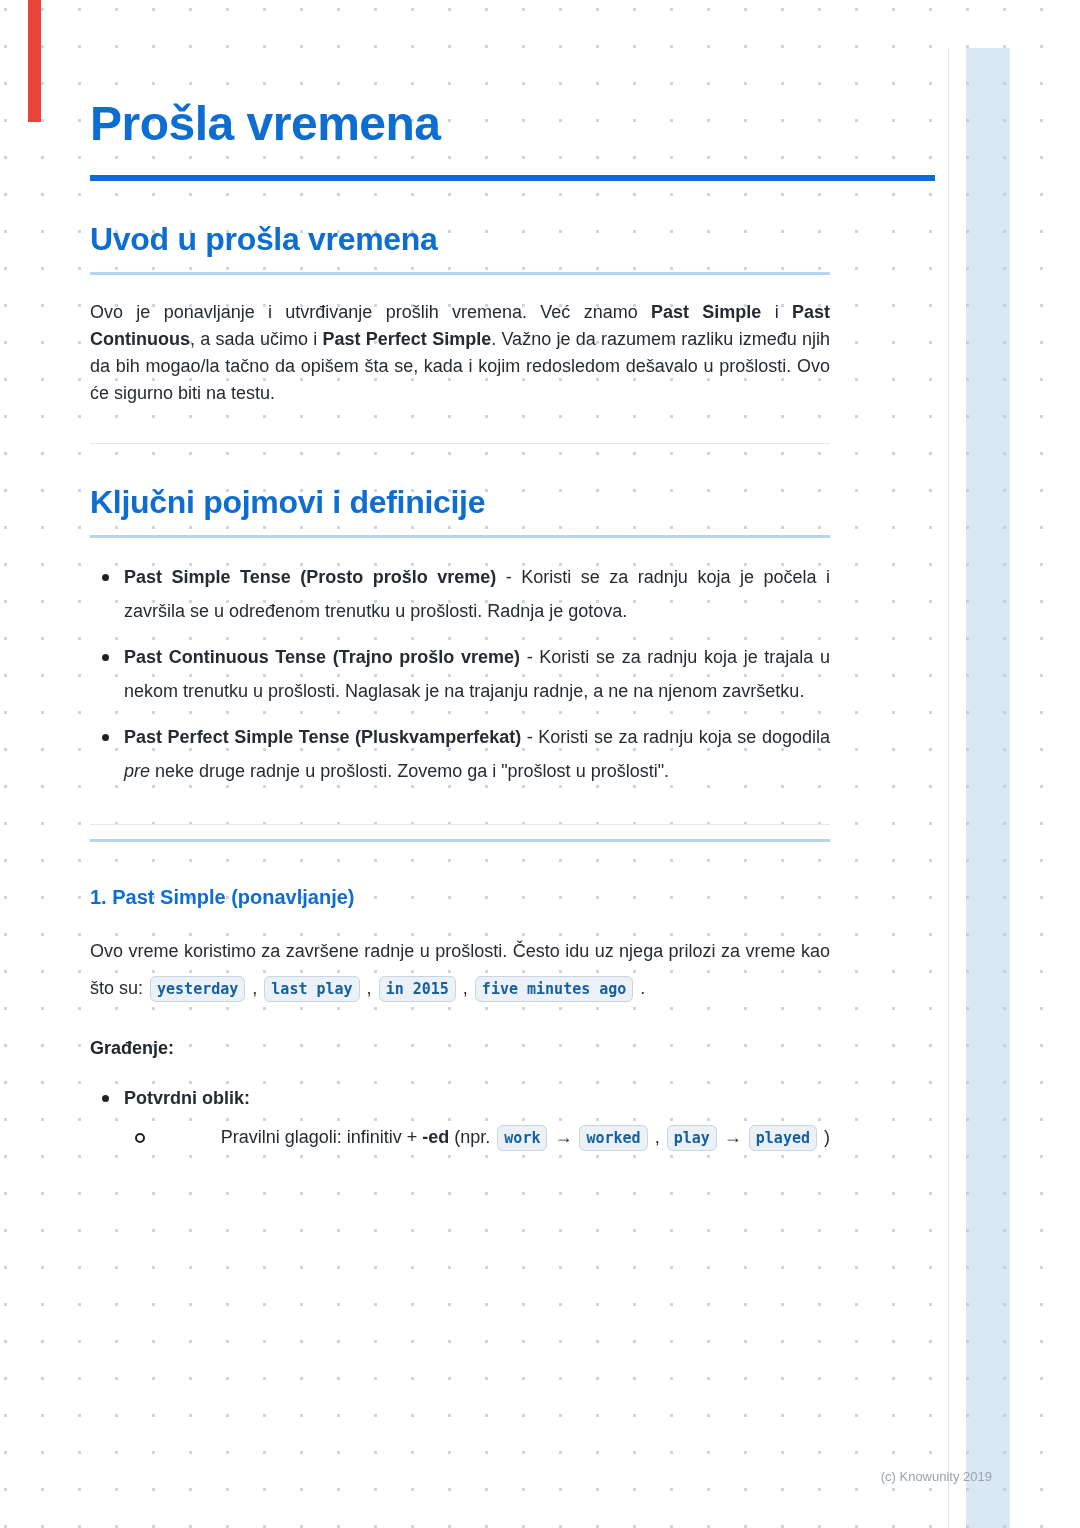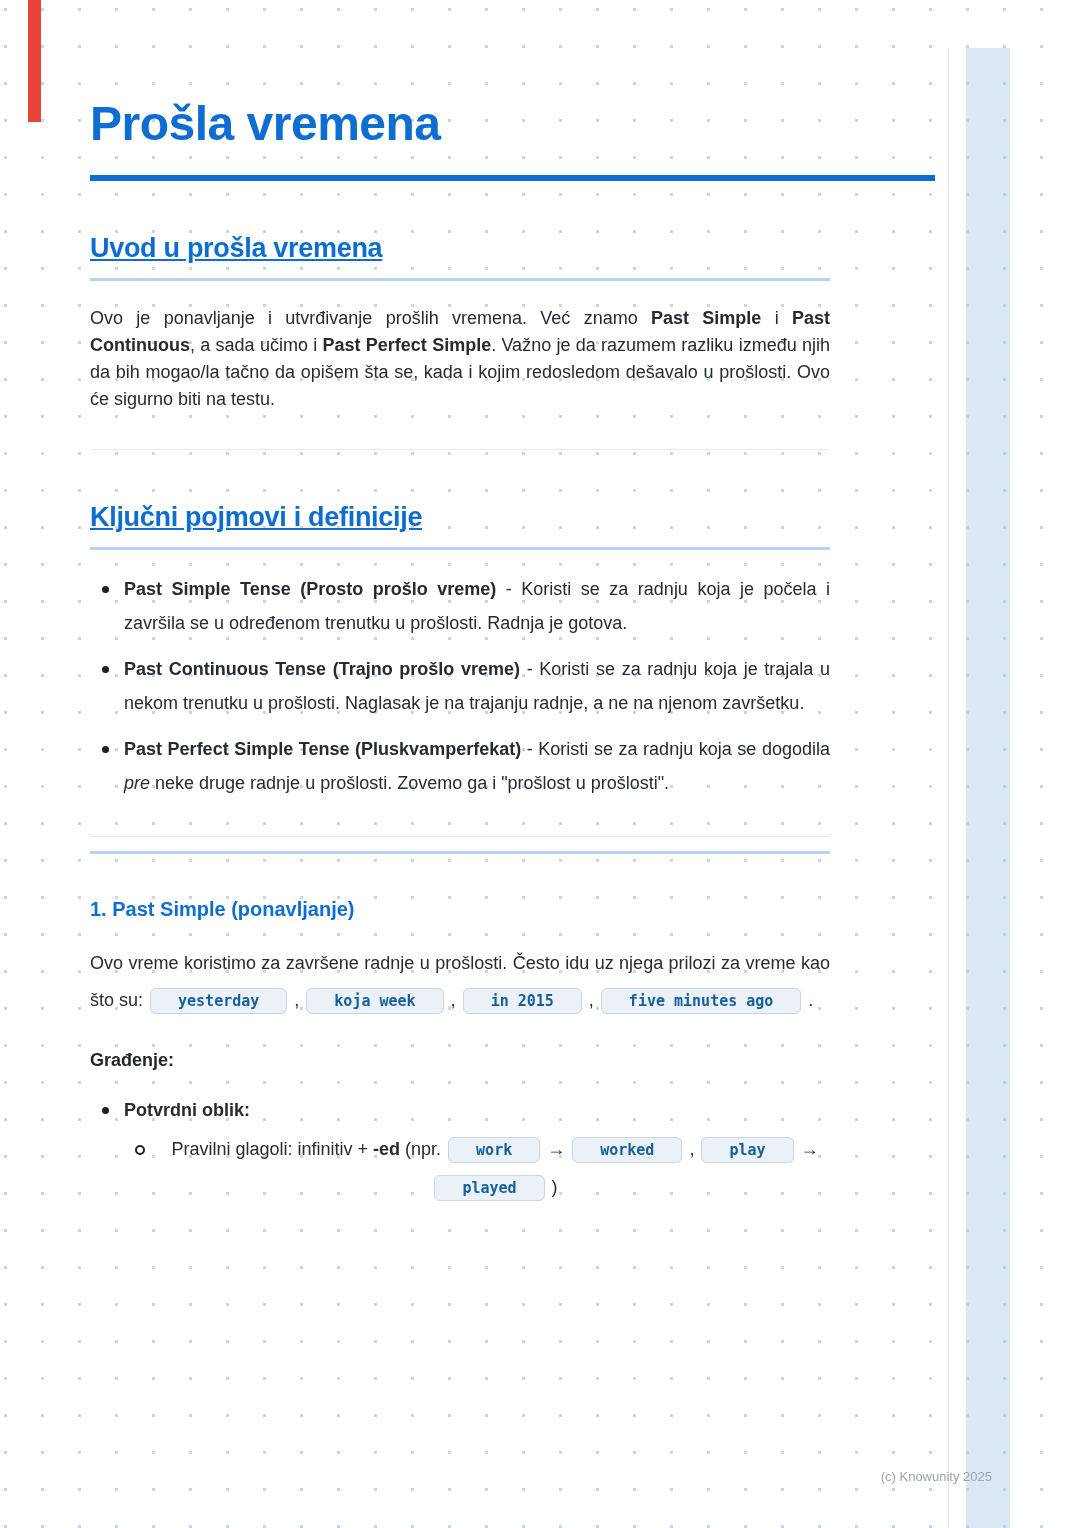--- a/index.html
+++ b/index.html
@@ -34,23 +34,23 @@
   .content { position:absolute; left:90px; top:0; width:845px; }
 
   h1.title {
     margin-top:96px;
     font-size:48px; font-weight:700;
     color:#0d6dd1; letter-spacing:-0.5px;
   }
   .title-rule { margin-top:24px; width:845px; height:6px; background:#0d6dd1; }
 
   h2.section {
-    margin-top:52px;
-    font-size:27px; font-weight:700; color:#0d6dd1;
-    width:740px; letter-spacing:-0.3px;text-decoration:underline;
+    margin-top:40px;
+    font-size:32px; font-weight:700; color:#0d6dd1;
+    width:740px; letter-spacing:-0.3px;
   }
   .h2-rule { margin-top:14px; width:740px; height:3px; background:#b3d4f2; }
 
   h3.subsection {
     margin-top:44px;
     font-size:20px; font-weight:700; color:#0d6dd1;
   }
 
   p.body {
     margin-top:24px; width:740px;
@@ -65,21 +65,21 @@
   ul.bullets > li {
     position:relative; padding-left:34px;
     font-size:18px; line-height:34px; color:#262b31;
     text-align:justify; margin-bottom:12px;
   }
   ul.bullets > li::before {
     content:""; position:absolute; left:12px; top:14px;
     width:7px; height:7px; border-radius:50%; background:#1d2227;
   }
 
-  ul.sub { list-style:none; margin-top:4px; text-align:center; }
+  ul.sub { list-style:none; margin-top:4px; text-align:right; }
   ul.sub > li {
     position:relative; padding-left:36px;
     font-size:18px; line-height:37px; color:#262b31;
   }
   ul.sub > li::before {
     content:""; position:absolute; left:11px; top:14px;
     width:6px; height:6px; border-radius:50%;
     border:2px solid #1d2227; background:transparent;
   }
 
@@ -88,21 +88,21 @@
   .seg-b { font-weight:700; }
   .seg-i { font-style:italic; }
 
   .chip {
     font-family:"DejaVu Sans Mono", monospace;
     font-size:15px; font-weight:700;
     color:#14609f;
     background:#ecf1f7;
     border:1px solid #c8d5e3;
     border-radius:6px;
-    padding:3px 27px;
+    padding:3px 6px;
     margin:0 2px;
     box-decoration-break:clone;
     -webkit-box-decoration-break:clone;
   }
 
   .footer {
     position:absolute; right:64px; bottom:44px;
     font-size:13px; color:#99a3ad; z-index:5;
   }
 </style>
@@ -132,30 +132,30 @@
       <li><span class="seg-b">Past Simple Tense (Prosto prošlo vreme)</span><span> - Koristi se za radnju koja je počela i završila se u određenom trenutku u prošlosti. Radnja je gotova.</span></li>
       <li><span class="seg-b">Past Continuous Tense (Trajno prošlo vreme)</span><span> - Koristi se za radnju koja je trajala u nekom trenutku u prošlosti. Naglasak je na trajanju radnje, a ne na njenom završetku.</span></li>
       <li><span class="seg-b">Past Perfect Simple Tense (Pluskvamperfekat)</span><span> - Koristi se za radnju koja se dogodila </span><span class="seg-i">pre</span><span> neke druge radnje u prošlosti. Zovemo ga i "prošlost u prošlosti".</span></li>
     </ul>
 
     <div class="divider"></div>
 
     <div class="h2-rule"></div>
 
     <h3 class="subsection">1. Past Simple (ponavljanje)</h3>
-    <p class="body chips-line"><span>Ovo vreme koristimo za završene radnje u prošlosti. Često idu uz njega prilozi za vreme kao što su: </span><span class="chip">yesterday</span><span> , </span><span class="chip">koja week</span><span> , </span><span class="chip">in 2015</span><span> , </span><span class="chip">five minutes ago</span><span> .</span></p>
+    <p class="body chips-line"><span>Ovo vreme koristimo za završene radnje u prošlosti. Često idu uz njega prilozi za vreme kao što su: </span><span class="chip">yesterday</span><span> , </span><span class="chip">last play</span><span> , </span><span class="chip">in 2015</span><span> , </span><span class="chip">five minutes ago</span><span> .</span></p>
 
     <p class="label">Građenje:</p>
 
     <ul class="bullets">
       <li>
         <span class="seg-b">Potvrdni oblik:</span>
         <ul class="sub">
           <li><span>Pravilni glagoli: infinitiv + </span><span class="seg-b">-ed</span><span> (npr. </span><span class="chip">work</span><span> → </span><span class="chip">worked</span><span> , </span><span class="chip">play</span><span> → </span><span class="chip">played</span><span> )</span></li>
         </ul>
       </li>
     </ul>
 
   </div>
 
-  <div class="footer">(c) Knowunity 2025</div>
+  <div class="footer">(c) Knowunity 2019</div>
 
 </div>
 
 </body></html>

